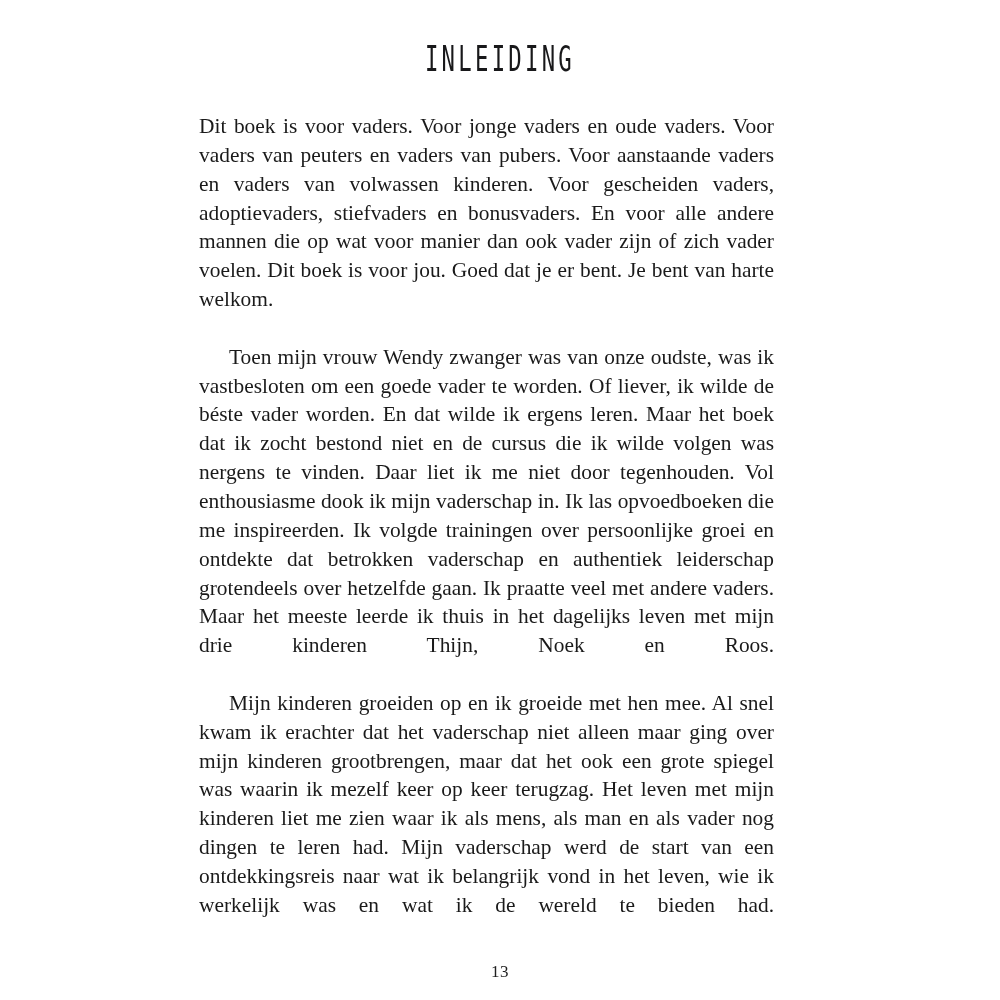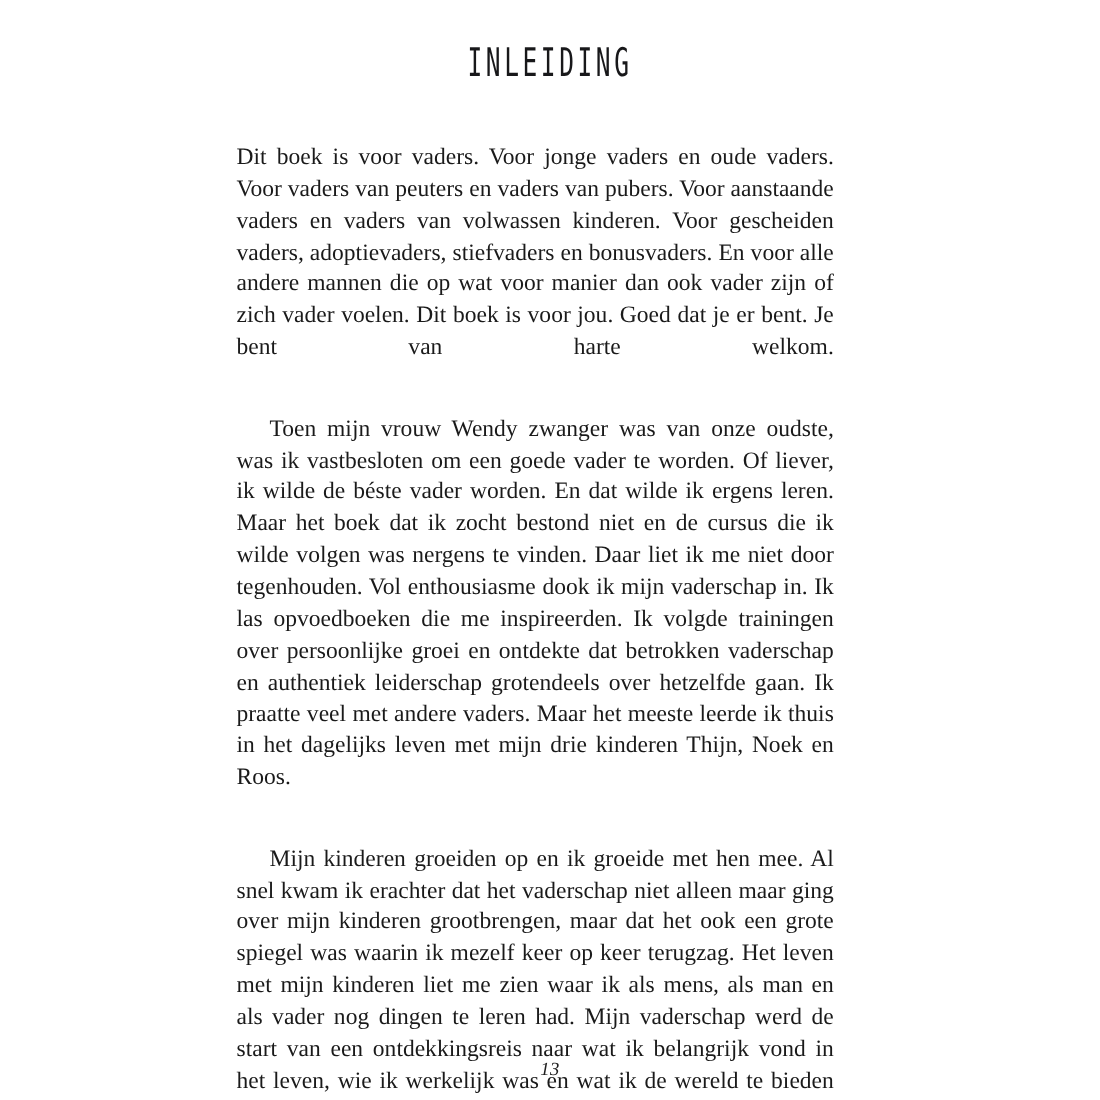--- a/index.html
+++ b/index.html
@@ -42,21 +42,21 @@
 
   
   .text-column {
     position: absolute;
     left: 199px;
     top: 112px;
     width: 575px;
   }
 
   .body-par {
-    margin: 16px;
+    margin: 0;
     font-size: 21.4px;
     line-height: 28.85px;
     text-align: justify;
     text-justify: inter-word;
     color: #1a1a1a;
     hyphens: manual;
     -webkit-hyphens: manual;
     word-spacing: 0.1px;
     font-family: Liberation Serif, serif;
   }
@@ -75,21 +75,20 @@
   
   .folio {
     position: absolute;
     left: 0;
     top: 962px;
     width: 1000px;
     text-align: center;
     font-size: 17px;
     color: #1f1f1f;
     letter-spacing: 0.4px;
-    font-style: italic;
   }
 </style>
 </head>
 <body>
 
 <div class="page">
 
   <h1 class="chapter-title">INLEIDING</h1>
 
   <div class="text-column">

